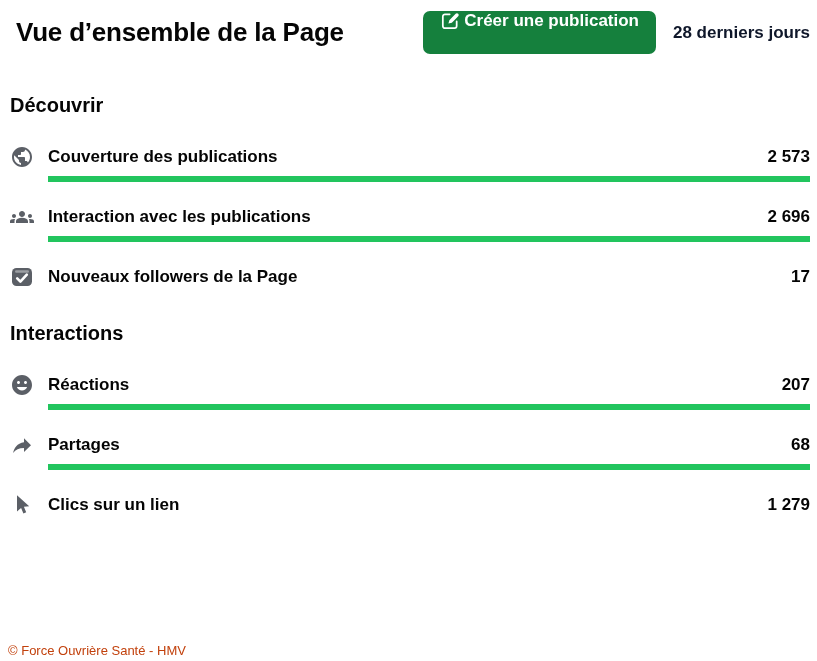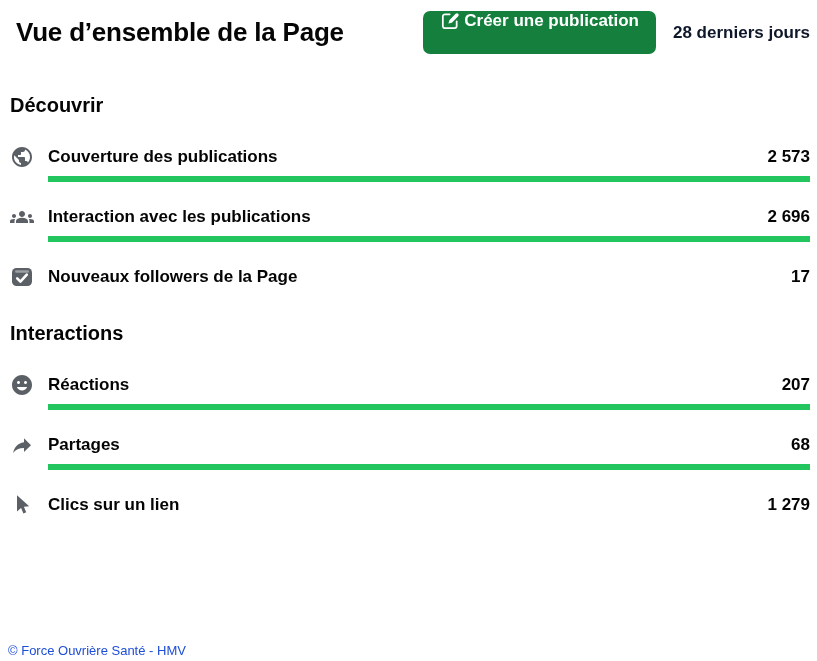--- a/index.html
+++ b/index.html
@@ -46,21 +46,21 @@
     flex: 1; display: flex; justify-content: space-between; align-items: baseline;
     padding-bottom: 9px; border-bottom: 6px solid #22c55e;
   }
   .row.last .content { border-bottom: none; }
   .metric-label { font-size: 17px; font-weight: 700; line-height: 20px; }
   .metric-value { font-size: 17px; font-weight: 700; line-height: 20px; text-align: center; }
 
   
   .footer {
     position: absolute; left: 8px; bottom: 3px;
-    font-size: 13px; font-weight: 400; color: #1d4ed8;
+    font-size: 13px; font-weight: 400; color: #c2410c;
   }
 </style>
 </head>
 <body>
 
 <div class="page">
 
   <div class="header">
     <h1 class="page-title">Vue d’ensemble de la Page</h1>
     <button class="create-btn">

